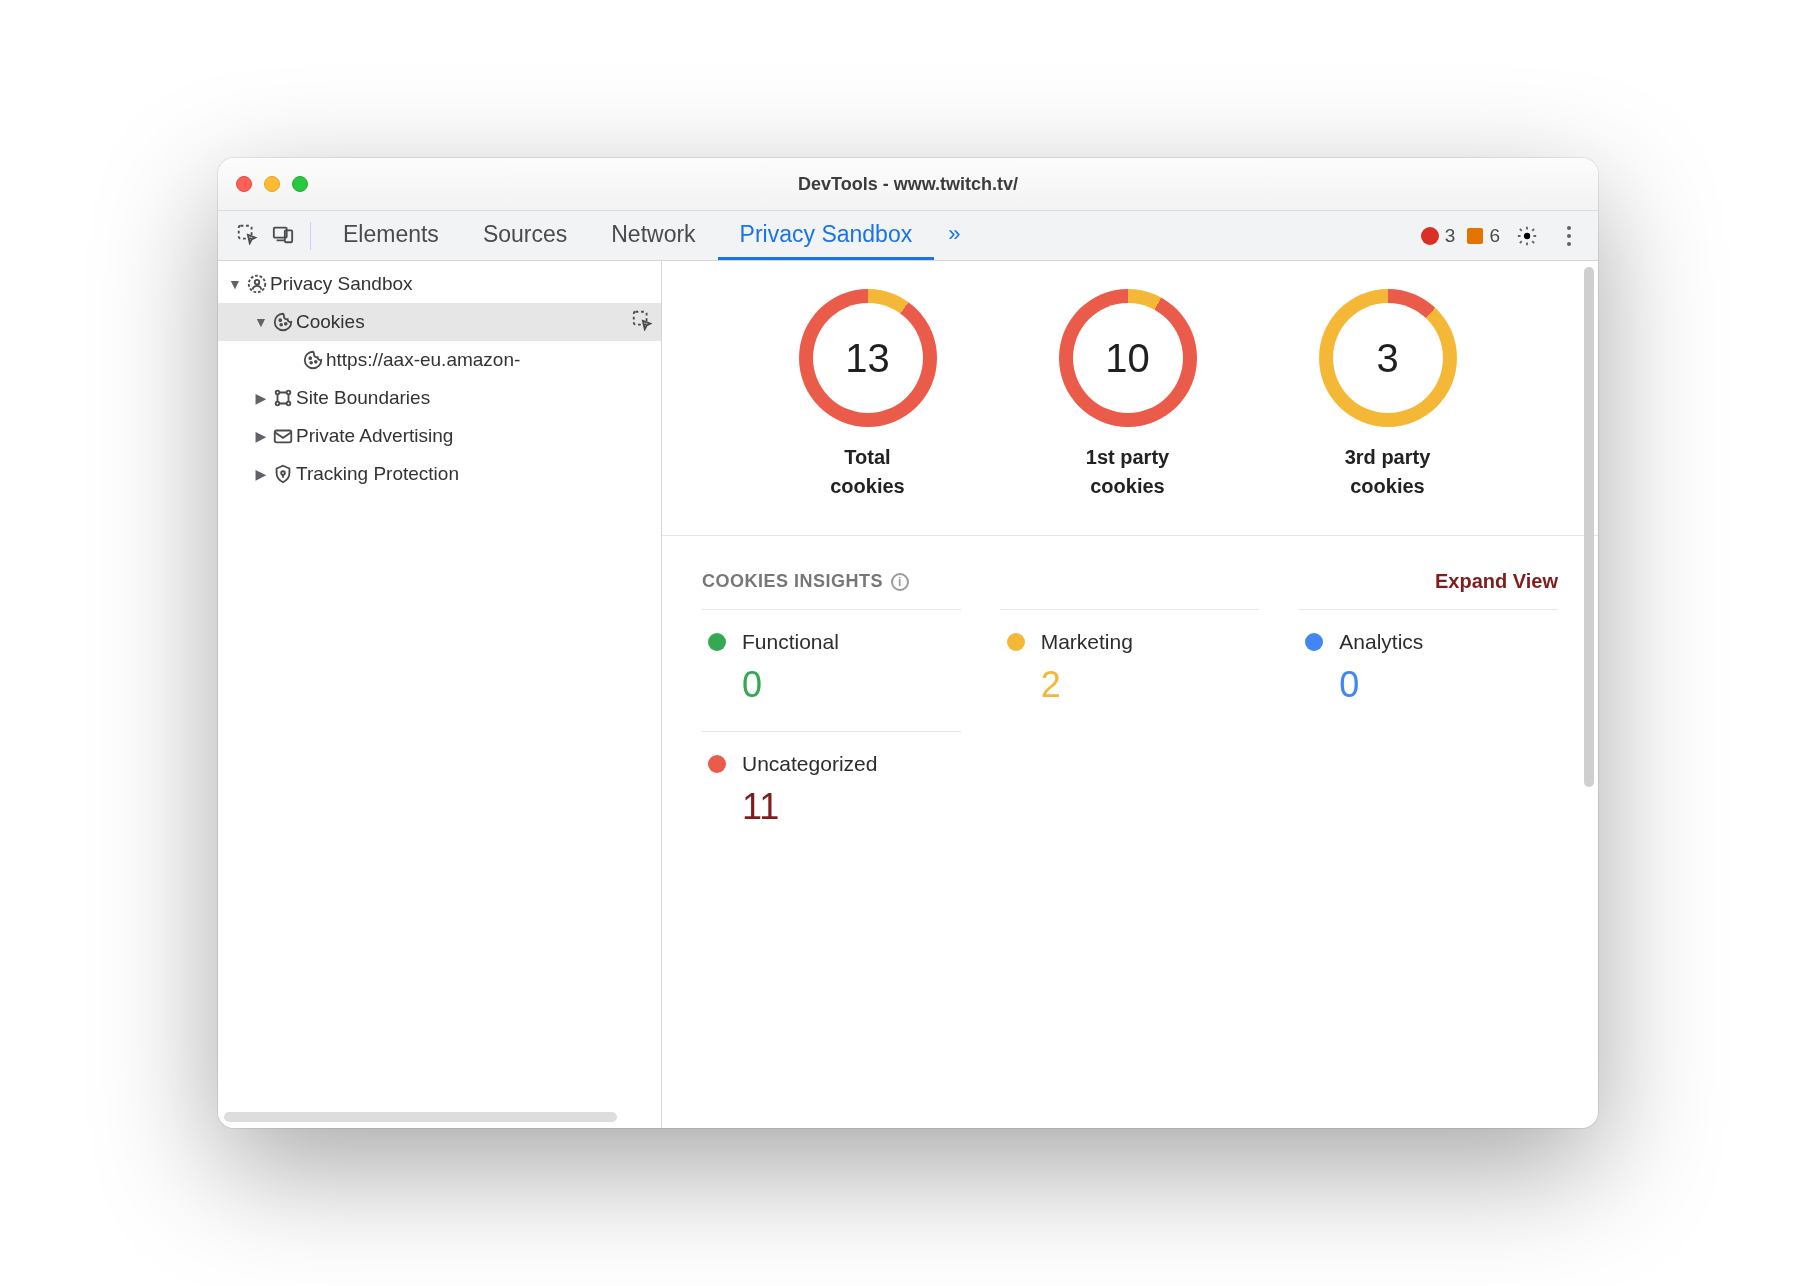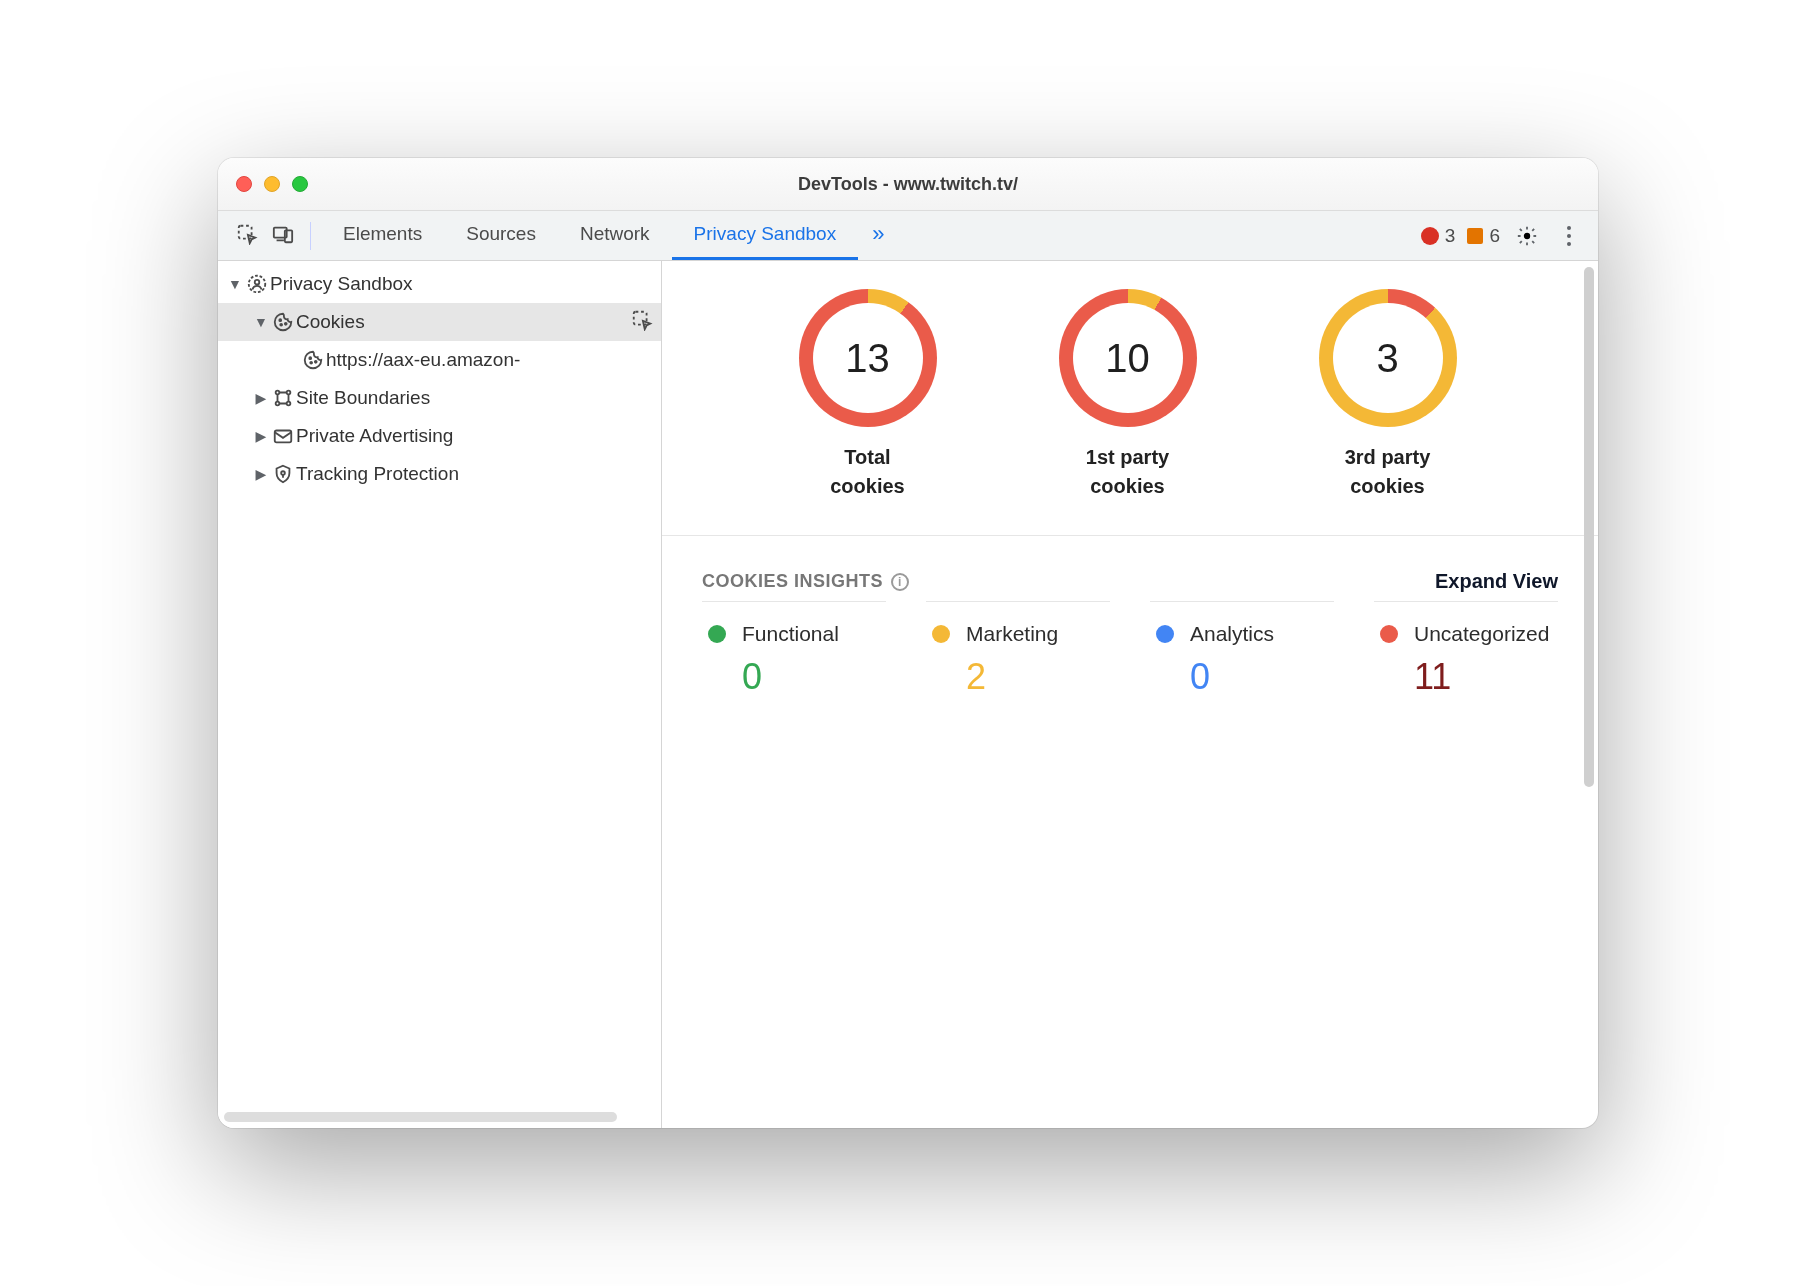--- a/index.html
+++ b/index.html
@@ -39,21 +39,21 @@
     background: #f1f3f4;
     border-bottom: 1px solid #d5d5d5;
     display: flex; align-items: center;
     padding: 0 8px;
   }
   .tabsbar .left-icons { display: flex; align-items: center; gap: 14px; padding: 0 10px; }
   .tabsbar .divider { width: 1px; height: 28px; background: #c7d0ff; margin: 0 10px 0 6px; }
   .tabs { display: flex; align-items: stretch; height: 100%; }
   .tab {
     padding: 0 22px; display: flex; align-items: center;
-    font-size: 19px; color: #4b4b4b; cursor: pointer; border-bottom: 3px solid transparent;
+    font-size: 23px; color: #4b4b4b; cursor: pointer; border-bottom: 3px solid transparent;
   }
   .tab.active { color: #1a73e8; border-bottom-color: #1a73e8; }
   .tab.more { color: #1a73e8; font-size: 22px; padding: 0 14px; }
 
   .tabsbar .right { margin-left: auto; display: flex; align-items: center; gap: 12px; padding-right: 6px; }
   .count-pill { display: flex; align-items: center; gap: 6px; font-size: 19px; color: #4b4b4b; }
   .circ-icon { width: 18px; height: 18px; border-radius: 50%; display:inline-block; }
   .circ-icon.err { background: #d93025; }
   .sq-icon { width: 16px; height: 16px; display:inline-block; background:#e37400; border-radius:2px; position:relative; }
   .sq-icon::after { content:''; position:absolute; left:4px; bottom:-4px; width:0; height:0; border:4px solid transparent; border-top-color:#e37400; }
@@ -90,23 +90,23 @@
   .ring-block { display:flex; flex-direction:column; align-items:center; width: 190px; }
   .ring { width: 138px; height: 138px; position: relative; }
   .ring .outer { position:absolute; inset:0; border-radius:50%; }
   .ring .inner { position:absolute; inset:14px; border-radius:50%; background:#fff; display:flex; align-items:center; justify-content:center; font-size: 40px; font-weight:500; color:#1f1f1f; }
   .ring-label { margin-top: 16px; text-align:center; font-size: 20px; font-weight:600; color:#222; line-height:1.45; }
 
   .insights { padding: 34px 40px 0 40px; }
   .insights-head { display:flex; align-items:center; }
   .insights-title { font-size: 18px; font-weight: 700; color:#777; letter-spacing: .5px; display:flex; align-items:center; gap:8px; }
   .info-circ { width:18px; height:18px; border:2px solid #9a9a9a; border-radius:50%; display:inline-flex; align-items:center; justify-content:center; font-size:12px; color:#9a9a9a; }
-  .expand { margin-left:auto; font-size: 20px; font-weight:700; color:#0f172a; cursor:pointer; }
-
-  .cards { display:grid; grid-template-columns: 1fr 1fr 1fr 1fr; gap: 17px 40px; margin-top: 8px; }
+  .expand { margin-left:auto; font-size: 20px; font-weight:700; color:#7f1d1d; cursor:pointer; }
+
+  .cards { display:grid; grid-template-columns: 1fr 1fr 1fr; gap: 17px 40px; margin-top: 16px; }
   .card { border-top: 1px solid #e6e6e6; padding: 20px 6px 8px 6px; display:flex; flex-direction:column; gap:10px; }
   .card .head { display:flex; align-items:center; gap: 16px; }
   .colordot { width:18px; height:18px; border-radius:50%; }
   .card .name { font-size: 21px; font-weight:500; color:#2d2d2d; }
   .card .value { font-size: 36px; font-weight:500; padding-left: 34px; }
 
   svg.ic { width:22px; height:22px; }
   svg.ic path, svg.ic circle, svg.ic rect, svg.ic line { stroke:#4b4b4b; stroke-width:2; fill:none; }
   svg.gear path { stroke:#5f6368; stroke-width:2; fill:none; }
 </style>

